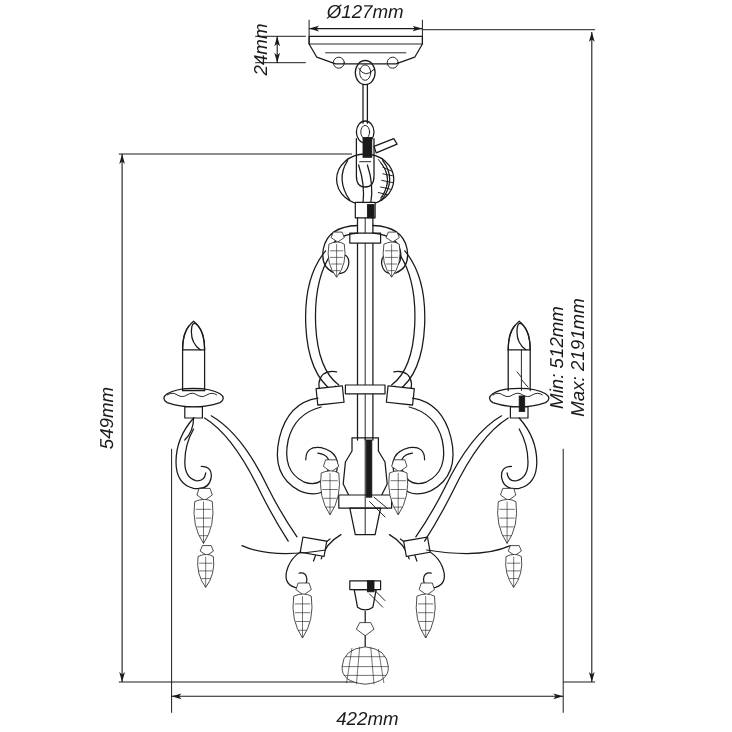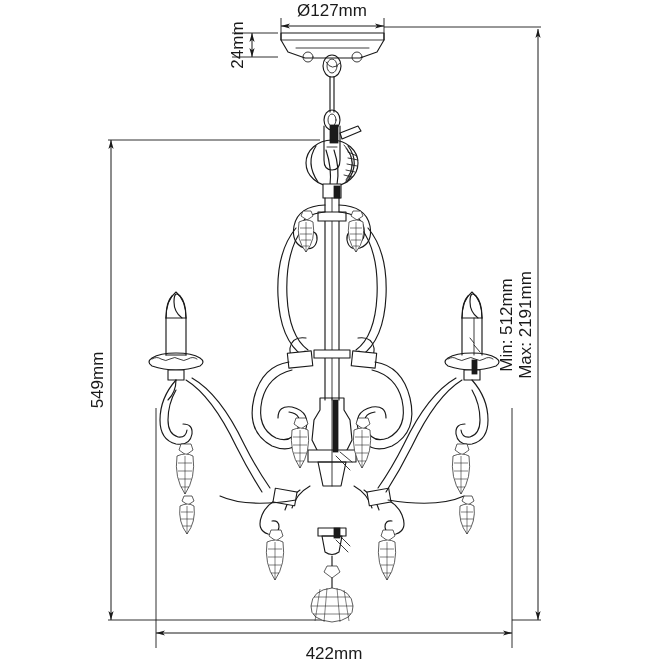--- a/index.html
+++ b/index.html
@@ -13,20 +13,21 @@
     font-family: "Liberation Sans", sans-serif;
     color: #1a1a1a;
     overflow: hidden;
     position: relative;
   }
   #drawing-root {
     position: absolute;
     left: 0; top: 0;
     width: 665px;
     height: 469px;
+    font-style: italic;
   }
   svg.tech-drawing {
     display: block;
     width: 665px;
     height: 665px;
     background: #ffffff;
   }
   .dim-label {
     font-family: "Liberation Sans", sans-serif;
     font-size: 17px;

